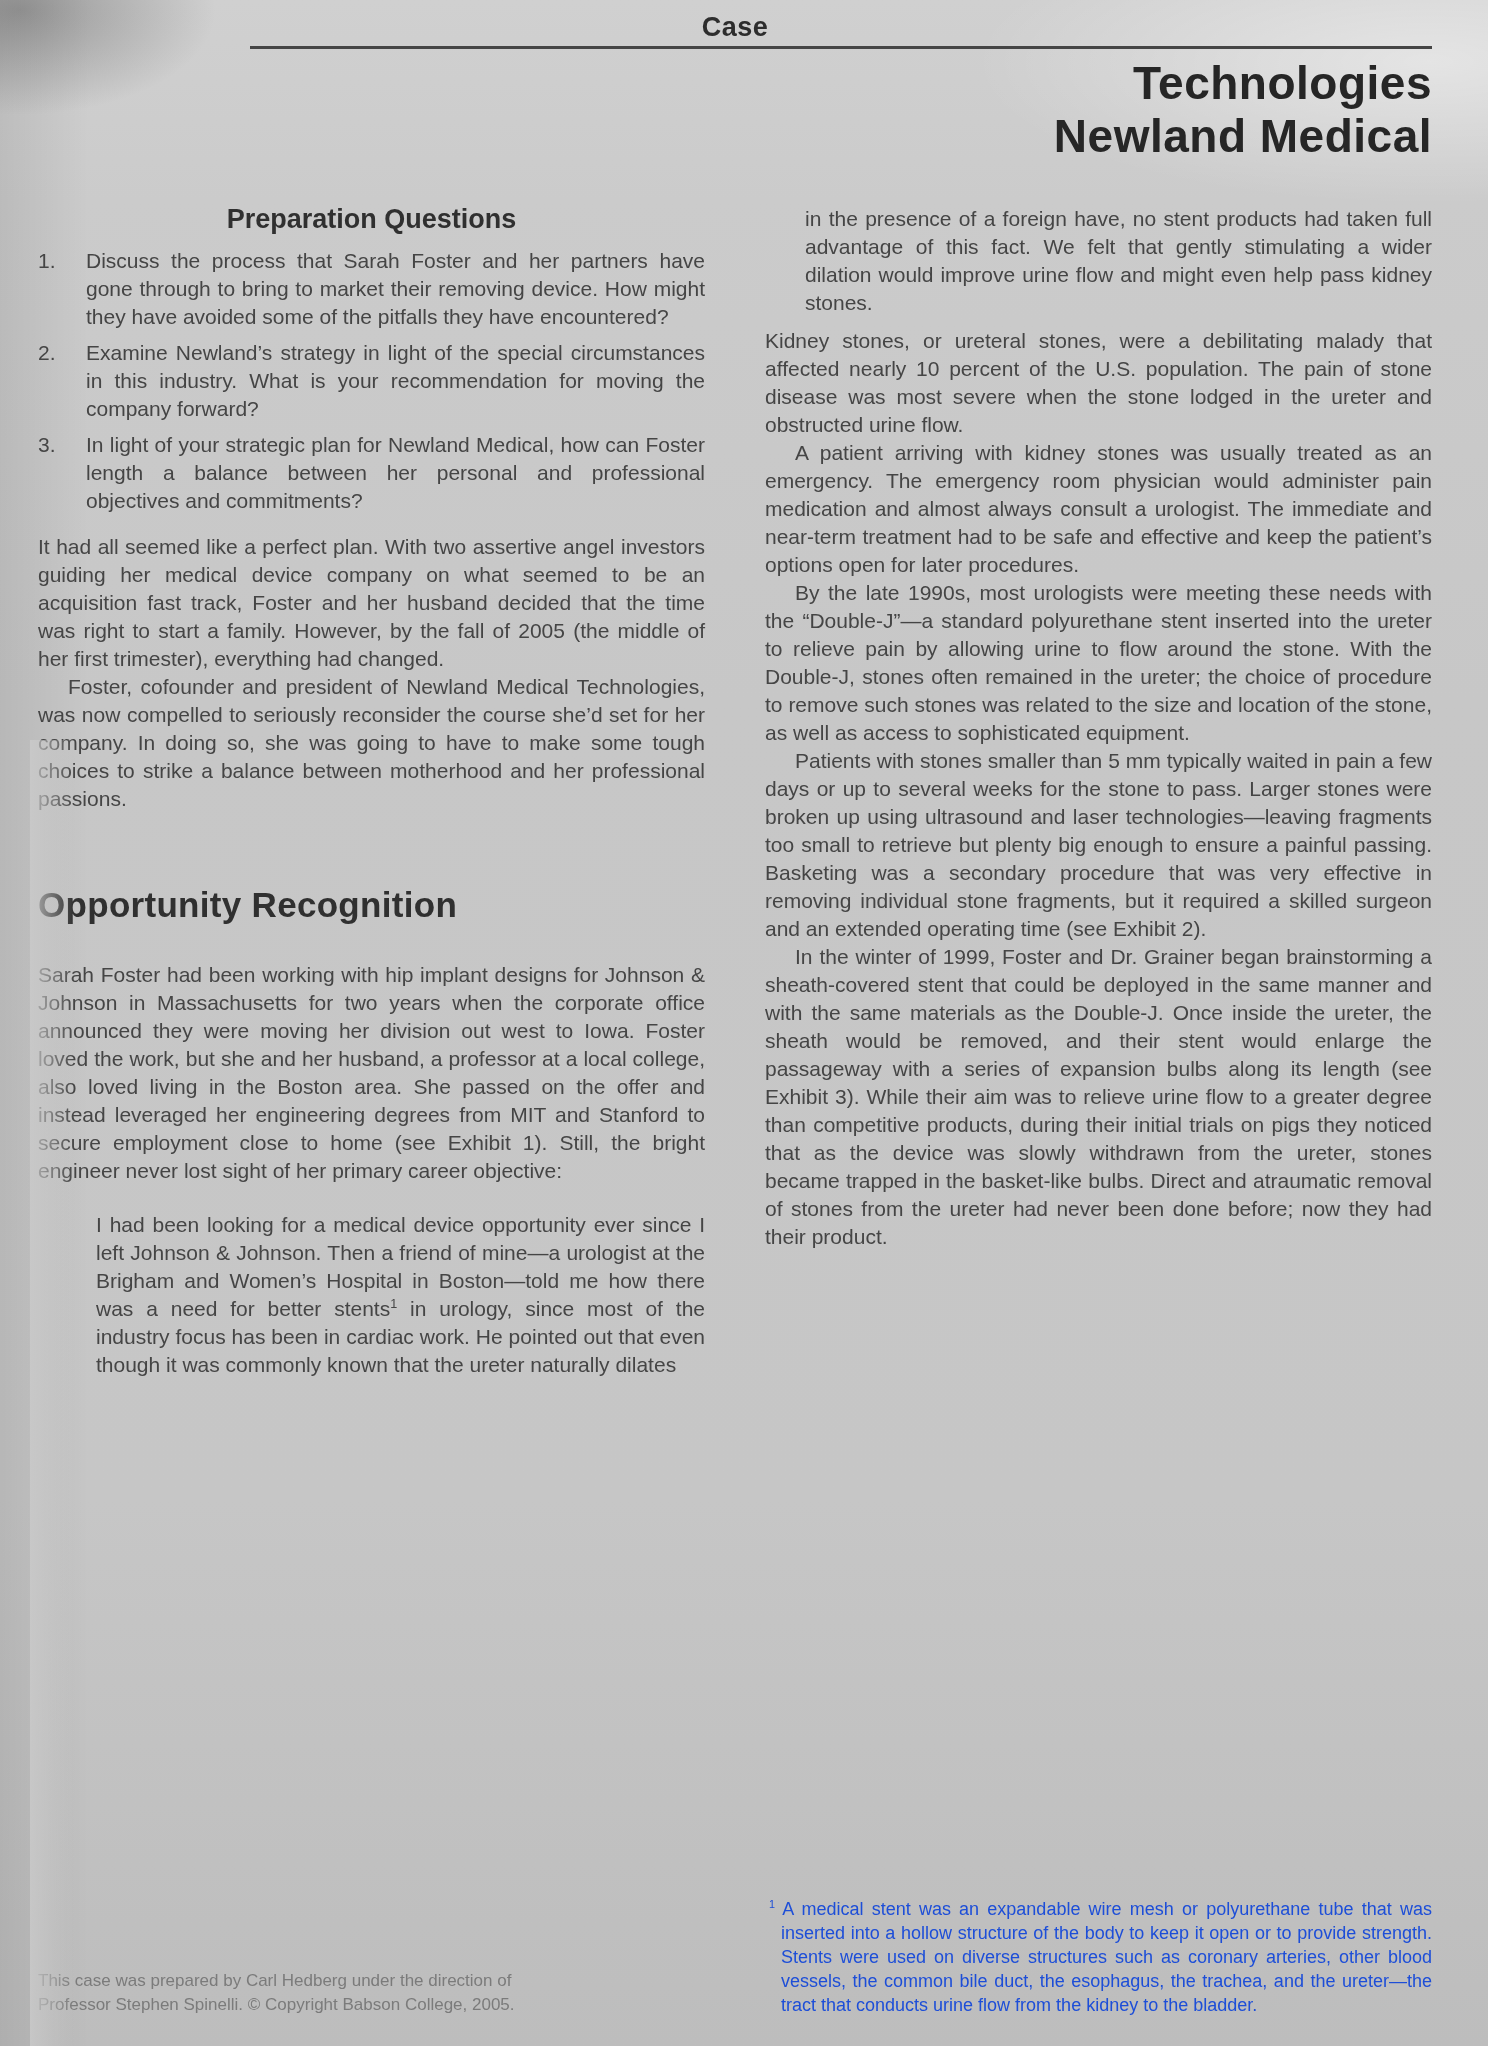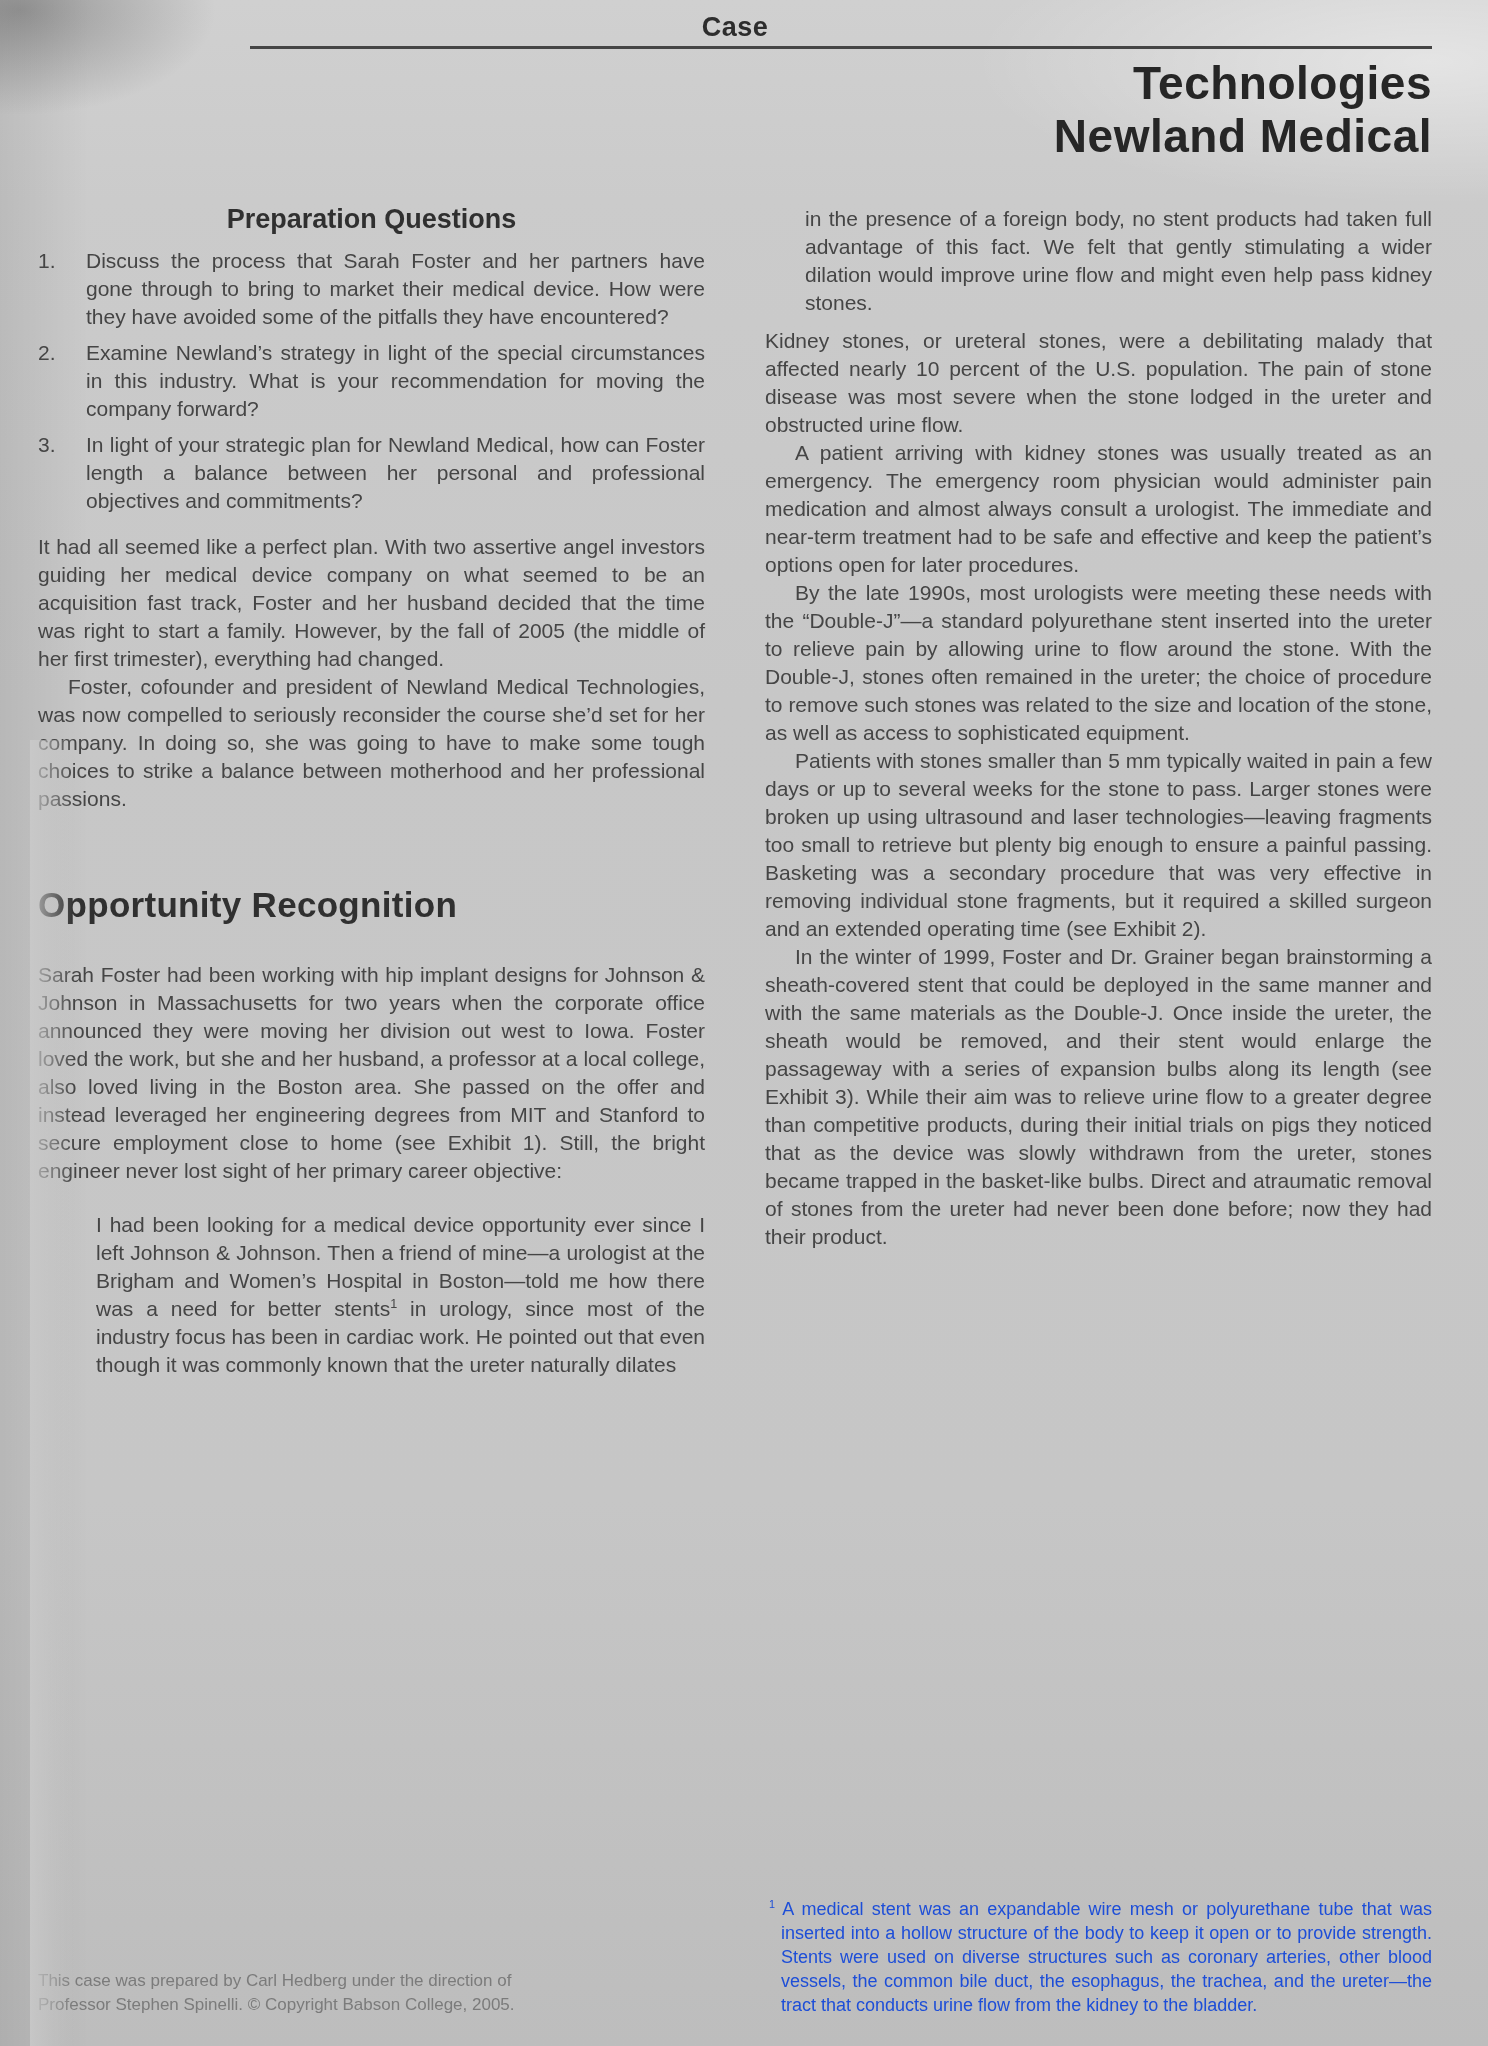--- a/index.html
+++ b/index.html
@@ -66,21 +66,21 @@
   </header>
 
   <div class="columns">
 
     <section class="col">
       <h2 class="h-small">Preparation Questions</h2>
 
       <ol class="qlist">
         <li class="q">
           <span class="qnum">1.</span>
-          <span class="qtext">Discuss the process that Sarah Foster and her partners have gone through to bring to market their medical device. How were they have avoided some of the pitfalls they have encountered?</span>
+          <span class="qtext">Discuss the process that Sarah Foster and her partners have gone through to bring to market their removing device. How might they have avoided some of the pitfalls they have encountered?</span>
         </li>
         <li class="q">
           <span class="qnum">2.</span>
           <span class="qtext">Examine Newland’s strategy in light of the special circumstances in this industry. What is your recommendation for moving the company forward?</span>
         </li>
         <li class="q">
           <span class="qnum">3.</span>
           <span class="qtext">In light of your strategic plan for Newland Medical, how can Foster length a balance between her personal and professional objectives and commitments?</span>
         </li>
       </ol>
@@ -93,21 +93,21 @@
       <p>Sarah Foster had been working with hip implant designs for Johnson &amp; Johnson in Massachusetts for two years when the corporate office announced they were moving her division out west to Iowa. Foster loved the work, but she and her husband, a professor at a local college, also loved living in the Boston area. She passed on the offer and instead leveraged her engineering degrees from MIT and Stanford to secure employment close to home (see Exhibit 1). Still, the bright engineer never lost sight of her primary career objective:</p>
 
       <div class="quote">
         <span>I had been looking for a medical device opportunity ever since I left Johnson &amp; Johnson. Then a friend of mine—a urologist at the Brigham and Women’s Hospital in Boston—told me how there was a need for better stents</span><sup>1</sup><span> in urology, since most of the industry focus has been in cardiac work. He pointed out that even though it was commonly known that the ureter naturally dilates</span>
       </div>
 
       <div class="attribution">This case was prepared by Carl Hedberg under the direction of Professor Stephen Spinelli. © Copyright Babson College, 2005.</div>
     </section>
 
     <section class="col">
-      <p class="quote-cont">in the presence of a foreign body, no stent products had taken full advantage of this fact. We felt that gently stimulating a wider dilation would improve urine flow and might even help pass kidney stones.</p>
+      <p class="quote-cont">in the presence of a foreign have, no stent products had taken full advantage of this fact. We felt that gently stimulating a wider dilation would improve urine flow and might even help pass kidney stones.</p>
       <p>Kidney stones, or ureteral stones, were a debilitating malady that affected nearly 10 percent of the U.S. population. The pain of stone disease was most severe when the stone lodged in the ureter and obstructed urine flow.</p>
       <p class="indent">A patient arriving with kidney stones was usually treated as an emergency. The emergency room physician would administer pain medication and almost always consult a urologist. The immediate and near-term treatment had to be safe and effective and keep the patient’s options open for later procedures.</p>
       <p class="indent">By the late 1990s, most urologists were meeting these needs with the “Double-J”—a standard polyurethane stent inserted into the ureter to relieve pain by allowing urine to flow around the stone. With the Double-J, stones often remained in the ureter; the choice of procedure to remove such stones was related to the size and location of the stone, as well as access to sophisticated equipment.</p>
       <p class="indent">Patients with stones smaller than 5 mm typically waited in pain a few days or up to several weeks for the stone to pass. Larger stones were broken up using ultrasound and laser technologies—leaving fragments too small to retrieve but plenty big enough to ensure a painful passing. Basketing was a secondary procedure that was very effective in removing individual stone fragments, but it required a skilled surgeon and an extended operating time (see Exhibit 2).</p>
       <p class="indent">In the winter of 1999, Foster and Dr. Grainer began brainstorming a sheath-covered stent that could be deployed in the same manner and with the same materials as the Double-J. Once inside the ureter, the sheath would be removed, and their stent would enlarge the passageway with a series of expansion bulbs along its length (see Exhibit 3). While their aim was to relieve urine flow to a greater degree than competitive products, during their initial trials on pigs they noticed that as the device was slowly withdrawn from the ureter, stones became trapped in the basket-like bulbs. Direct and atraumatic removal of stones from the ureter had never been done before; now they had their product.</p>
 
       <div class="footnote">
         <sup>1</sup><span> A medical stent was an expandable wire mesh or polyurethane tube that was inserted into a hollow structure of the body to keep it open or to provide strength. Stents were used on diverse structures such as coronary arteries, other blood vessels, the common bile duct, the esophagus, the trachea, and the ureter—the tract that conducts urine flow from the kidney to the bladder.</span>
       </div>
     </section>

